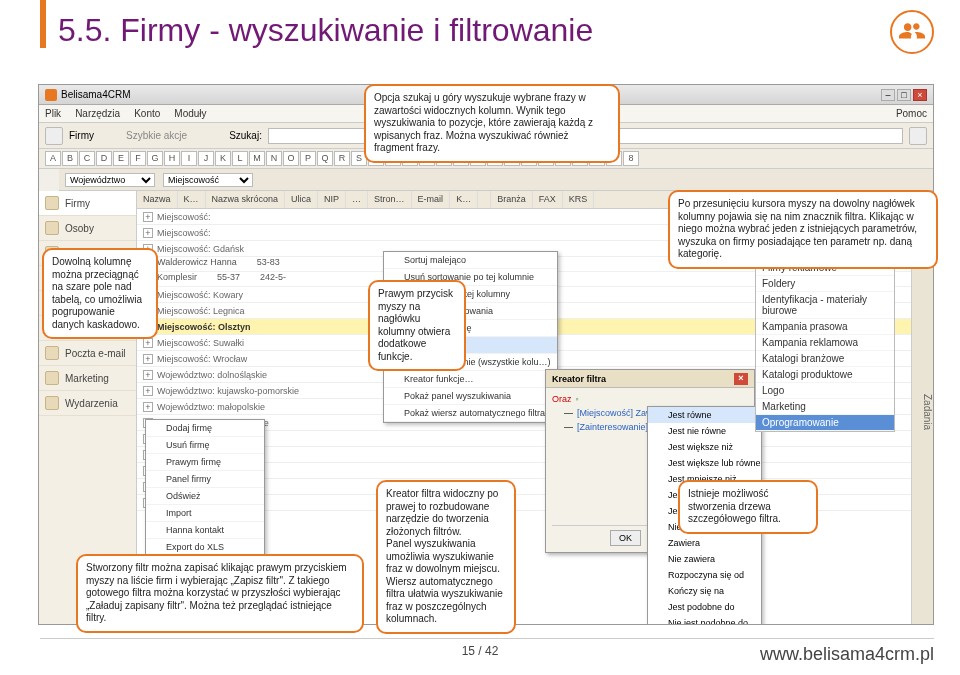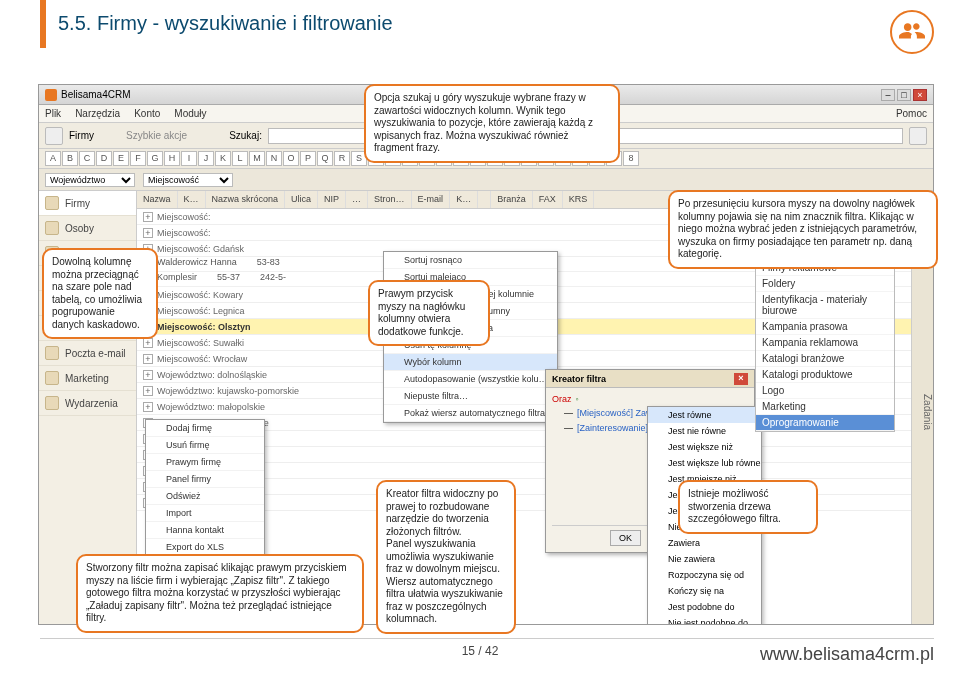--- a/index.html
+++ b/index.html
@@ -5,21 +5,21 @@
   * { box-sizing: border-box; margin: 0; padding: 0; }
   body {
     width: 960px; height: 675px;
     font-family: Arial, sans-serif;
     background: #fff;
     position: relative;
     overflow: hidden;
     font-size: 10px;
   }
   .orange-bar { position: absolute; left: 40px; top: 0; width: 6px; height: 48px; background: #e87722; }
-  .page-title { position: absolute; left: 58px; top: 12px; font-size: 20px; color: #0c4a6e; font-weight: 400; }
+  .page-title { position: absolute; left: 58px; top: 12px; font-size: 32px; color: #701a75; font-weight: 400; }
   .round-badge {
     position: absolute; right: 26px; top: 10px; width: 44px; height: 44px;
     border: 2px solid #e87722; border-radius: 50%;
     display: flex; align-items: center; justify-content: center;
   }
   .round-badge svg { width: 26px; height: 26px; fill: #e87722; }
   .hr { position: absolute; left: 40px; right: 26px; top: 638px; height: 1px; background: #ccc; }
   .footer-page { position: absolute; left: 50%; transform: translateX(-50%); top: 644px; font-size: 12px; color: #444; }
   .footer-url { position: absolute; right: 26px; top: 644px; font-size: 18px; color: #444; }
 
@@ -53,21 +53,21 @@
   .alpha {
     height: 20px; display: flex; gap: 1px; padding: 2px 6px; background: #f0ece1;
     border-bottom: 1px solid #ccc;
   }
   .alpha span {
     width: 16px; height: 15px; background: #fff; border: 1px solid #bbb;
     font-size: 9px; text-align: center; line-height: 13px; color: #555;
   }
   .subbar {
     height: 22px; background: #ece7da; border-bottom: 1px solid #ccc;
-    display: flex; align-items: center; gap: 8px; padding: 0 6px; font-size: 10px;
+    display: flex; align-items: center; gap: 8px; padding: 0 6px; font-size: 10px; margin-left: 20px;
   }
   .subbar select { font-size: 9px; height: 14px; border: 1px solid #bbb; background: #fff; min-width: 90px; }
 
   .main-cols { display: flex; height: calc(100% - 106px); }
   .leftnav {
     width: 98px; background: #f3efe4; border-right: 1px solid #ccc;
     display: flex; flex-direction: column;
   }
   .leftnav .item {
     display: flex; align-items: center; gap: 6px; padding: 5px 6px;
@@ -109,21 +109,21 @@
   .filter-popup {
     position: absolute; background: #f4f1e8; border: 1px solid #999;
     box-shadow: 2px 2px 4px rgba(0,0,0,0.3); font-size: 9px;
   }
   .filter-popup .hdr {
     height: 18px; background: #e8dfc5; border-bottom: 1px solid #bbb;
     display: flex; align-items: center; padding: 0 6px; font-weight: bold;
   }
   .filter-popup .hdr .x { margin-left: auto; width: 14px; height: 12px; background: #d04a3a; color: #fff; text-align: center; line-height: 11px; }
   .filter-popup .body { padding: 4px 6px; }
-  .filter-popup .line { padding: 2px 0; display: flex; align-items: center; gap: 4px; }
+  .filter-popup .line { padding: 2px 0; display: flex; align-items: flex-start; gap: 4px; }
   .filter-popup button { font-size: 9px; padding: 2px 8px; background: #eee; border: 1px solid #aaa; }
 
   .filter-drop {
     position: absolute; background: #fff; border: 1px solid #999;
     box-shadow: 2px 2px 4px rgba(0,0,0,0.25); font-size: 9px;
   }
   .filter-drop .row { padding: 3px 10px 3px 20px; white-space: nowrap; }
   .filter-drop .row.sel { background: #d7e7fb; }
 
   .cat-list {
@@ -371,29 +371,29 @@
           <div class="row">Odśwież</div>
           <div class="row">Import</div>
           <div class="row">Hanna kontakt</div>
           <div class="row">Export do XLS</div>
           <div class="row">Zapisz filtr</div>
           <div class="row">Załaduj zapisany filtr</div>
           <div class="row">Otwórz okno filtrów</div>
         </div>
 
       <div class="ctx-panel" id="ctx-col" style="left:246px; top:60px; width:175px;">
-          <div class="row">Sortuj rosnąco</div>
           <div class="row">Sortuj malejąco</div>
           <div class="row">Usuń sortowanie po tej kolumnie</div>
           <div class="row">Grupuj według tej kolumny</div>
           <div class="row">Ukryj pole grupowania</div>
           <div class="row">Usuń tę kolumnę</div>
           <div class="row sel">Wybór kolumn</div>
           <div class="row">Autodopasowanie (wszystkie kolu…)</div>
-          <div class="row">Niepuste filtra…</div>
+          <div class="row">Kreator funkcje…</div>
+          <div class="row">Pokaż panel wyszukiwania</div>
           <div class="row">Pokaż wiersz automatycznego filtra</div>
         </div>
 
       <div class="filter-popup" style="left:408px; top:178px; width:210px;">
         <div class="hdr">
             <span>Kreator filtra</span>
             <span class="x">×</span>
           </div>
         <div class="body">
           <div class="line" style="color:#c00;">
@@ -452,21 +452,21 @@
 </div>
 
 <div class="callout" style="left:42px; top:248px; width:116px;">
   <span>Dowolną kolumnę można przeciągnąć na szare pole nad tabelą, co umożliwia pogrupowanie danych kaskadowo.</span>
 </div>
 
 <div class="callout" style="left:364px; top:84px; width:256px;">
   <span>Opcja </span><b>szukaj</b><span> u góry wyszukuje wybrane frazy w zawartości widocznych kolumn. Wynik tego wyszukiwania to pozycje, które zawierają każdą z wpisanych fraz. Można wyszukiwać również fragment frazy.</span>
 </div>
 
-<div class="callout" style="left:368px; top:280px; width:122px;">
+<div class="callout" style="left:368px; top:280px; width:98px;">
   <span>Prawym przycisk myszy na nagłówku kolumny otwiera </span><b>dodatkowe funkcje</b><span>.</span>
 </div>
 
 <div class="callout" style="left:668px; top:190px; width:270px;">
   <span>Po przesunięciu kursora myszy na dowolny nagłówek kolumny pojawia się na nim </span><b>znacznik filtra</b><span>. Klikając w niego można wybrać jeden z istniejących parametrów, wyszuka on firmy posiadające ten parametr np. daną kategorię.</span>
 </div>
 
 <div class="callout" style="left:76px; top:554px; width:288px;">
   <span>Stworzony filtr można zapisać klikając prawym przyciskiem myszy na liście firm i wybierając „</span><b>Zapisz filtr</b><span>". Z takiego gotowego filtra można korzystać w przyszłości wybierając „Załaduj zapisany filtr". Można też przeglądać istniejące filtry.</span>
 </div>

